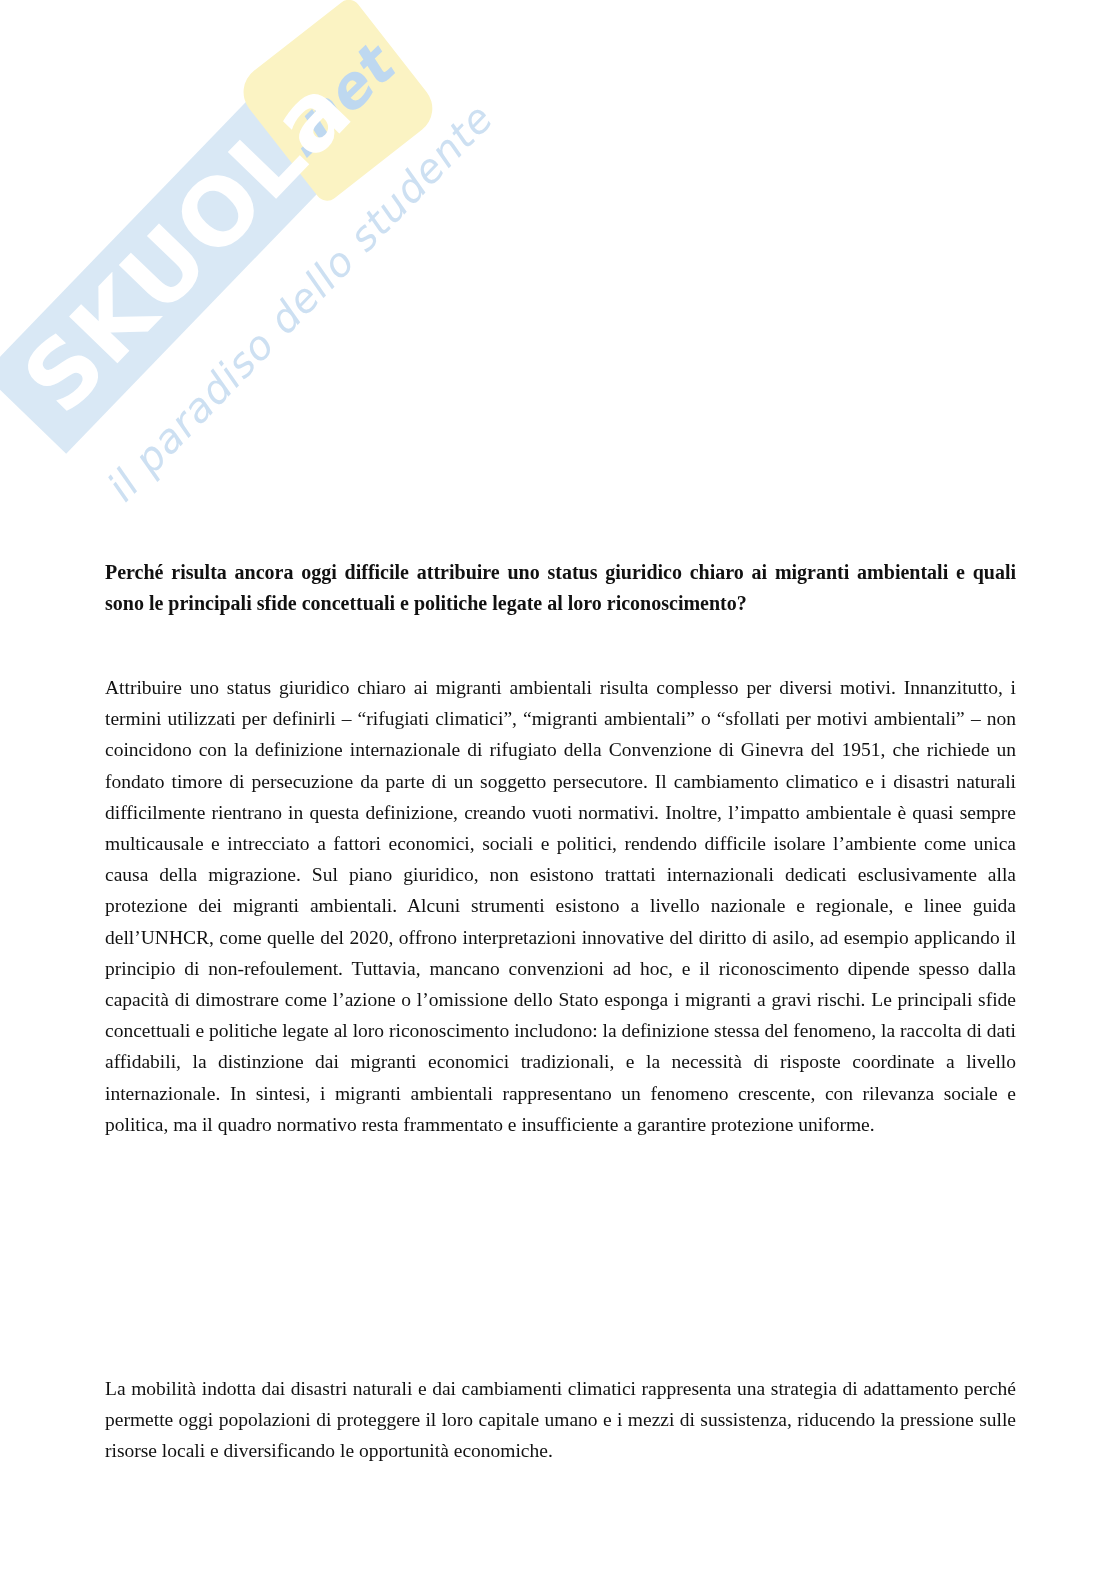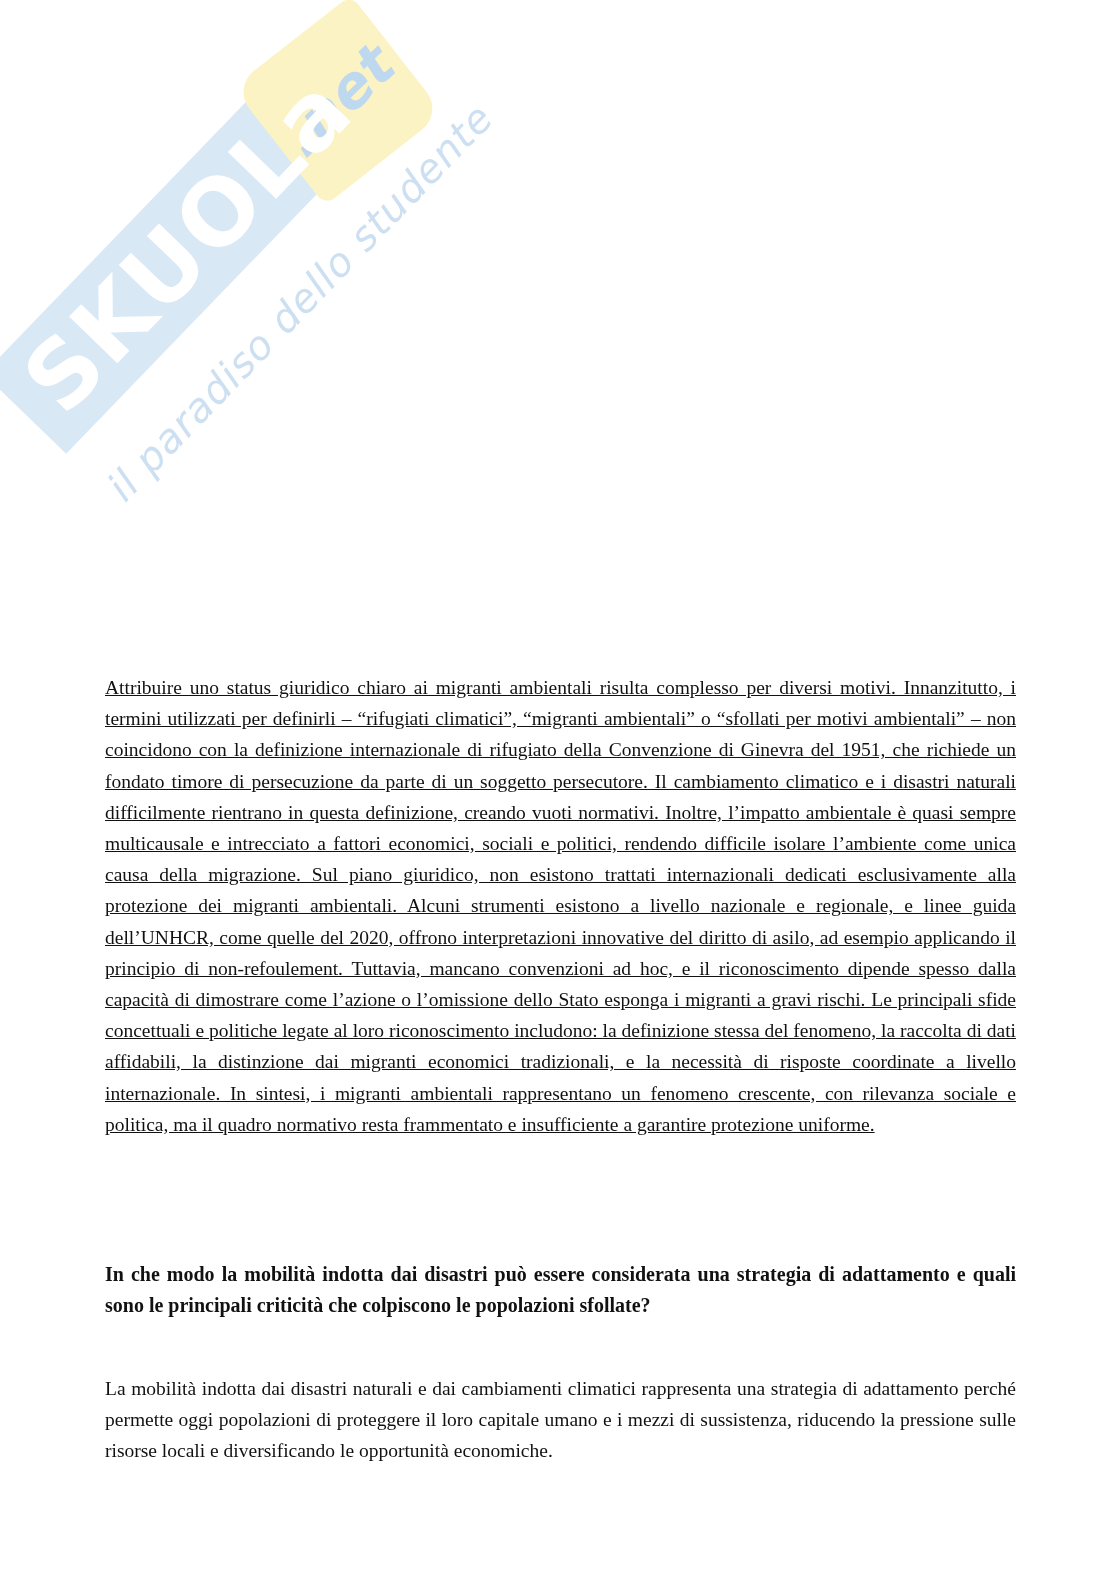--- a/index.html
+++ b/index.html
@@ -68,39 +68,39 @@
     position: absolute;
     left: 105px;
     width: 911px;
     text-align: justify;
     font-size: 19.5px;
     line-height: 31.2px;
     margin: 0;
   }
   .question { font-weight: bold; font-size: 20px; line-height: 31px; }
   .q1 { top: 557px; }
-  .a1 { top: 672px; text-decoration: underline; }
+  .a1 { top: 672px; }
   .q2 { top: 1259px; }
   .a2 { top: 1373px; }
 </style>
 </head>
 <body>
 
 <div class="page">
 
   <div class="wm">
     <div class="wm-rot">
       <div class="wm-net-flag">
         <span class="wm-net-text">.net</span>
       </div>
       <span class="wm-brand">SKUOLa</span>
       <div class="wm-tagline">il paradiso dello studente</div>
     </div>
   </div>
 
+  <p class="tblock question q1">Perché risulta ancora oggi difficile attribuire uno status giuridico chiaro ai migranti ambientali e quali sono le principali sfide concettuali e politiche legate al loro riconoscimento?</p>
 
   <p class="tblock a1">Attribuire uno status giuridico chiaro ai migranti ambientali risulta complesso per diversi motivi. Innanzitutto, i termini utilizzati per definirli – “rifugiati climatici”, “migranti ambientali” o “sfollati per motivi ambientali” – non coincidono con la definizione internazionale di rifugiato della Convenzione di Ginevra del 1951, che richiede un fondato timore di persecuzione da parte di un soggetto persecutore. Il cambiamento climatico e i disastri naturali difficilmente rientrano in questa definizione, creando vuoti normativi. Inoltre, l’impatto ambientale è quasi sempre multicausale e intrecciato a fattori economici, sociali e politici, rendendo difficile isolare l’ambiente come unica causa della migrazione. Sul piano giuridico, non esistono trattati internazionali dedicati esclusivamente alla protezione dei migranti ambientali. Alcuni strumenti esistono a livello nazionale e regionale, e linee guida dell’UNHCR, come quelle del 2020, offrono interpretazioni innovative del diritto di asilo, ad esempio applicando il principio di non-refoulement. Tuttavia, mancano convenzioni ad hoc, e il riconoscimento dipende spesso dalla capacità di dimostrare come l’azione o l’omissione dello Stato esponga i migranti a gravi rischi. Le principali sfide concettuali e politiche legate al loro riconoscimento includono: la definizione stessa del fenomeno, la raccolta di dati affidabili, la distinzione dai migranti economici tradizionali, e la necessità di risposte coordinate a livello internazionale. In sintesi, i migranti ambientali rappresentano un fenomeno crescente, con rilevanza sociale e politica, ma il quadro normativo resta frammentato e insufficiente a garantire protezione uniforme.</p>
 
-  <p class="tblock question q2">In che modo la mobilità indotta dai disastri può essere considerata una strategia di adattamento e quali sono le principali criticità che colpiscono le popolazioni sfollate?</p>
 
   <p class="tblock a2">La mobilità indotta dai disastri naturali e dai cambiamenti climatici rappresenta una strategia di adattamento perché permette oggi popolazioni di proteggere il loro capitale umano e i mezzi di sussistenza, riducendo la pressione sulle risorse locali e diversificando le opportunità economiche.</p>
 
 </div>
 
 </body></html>

